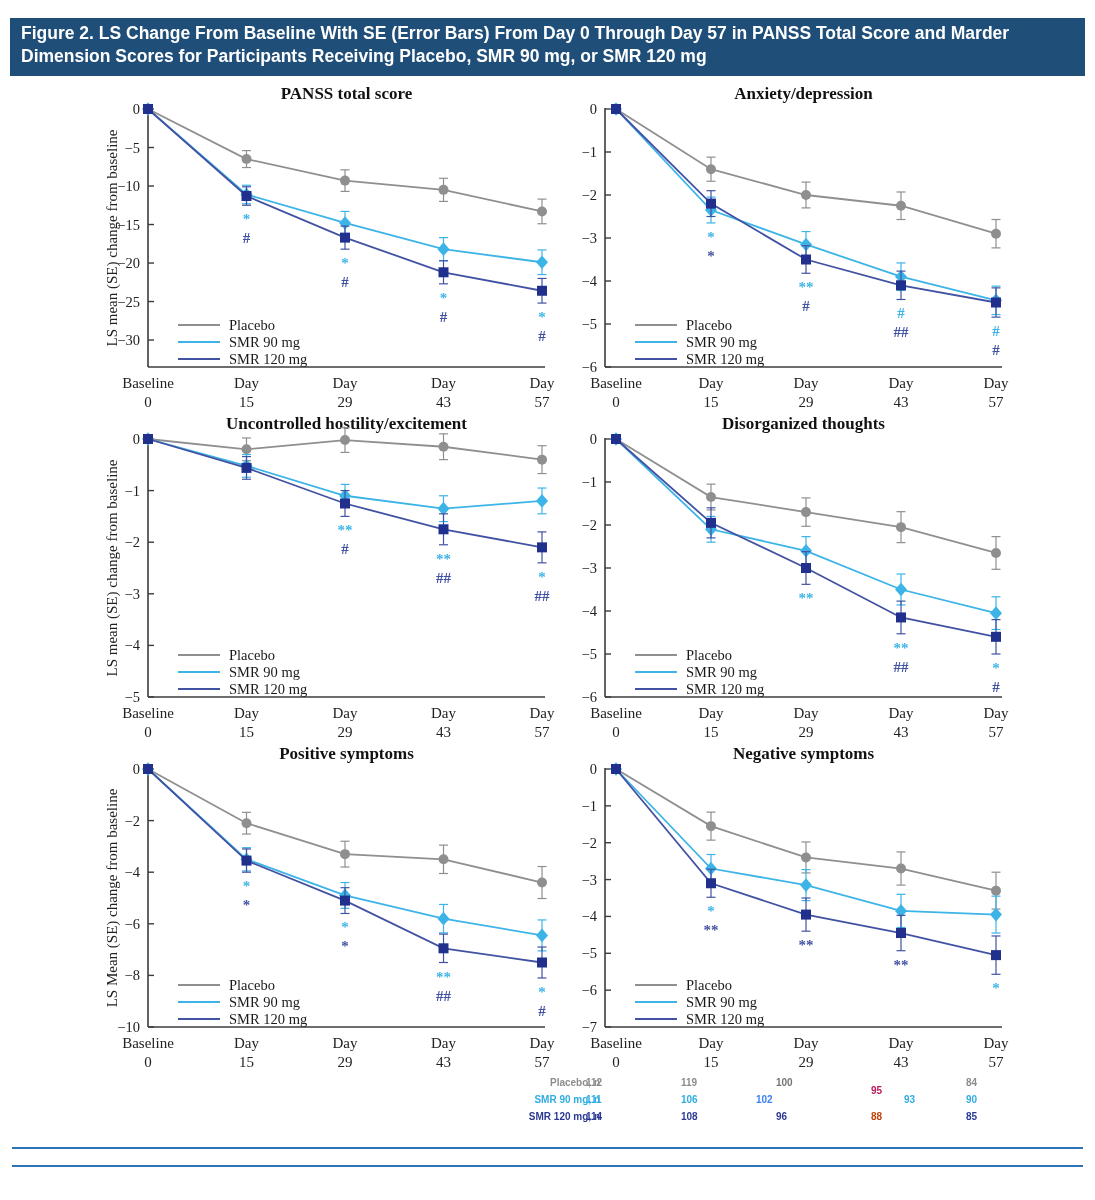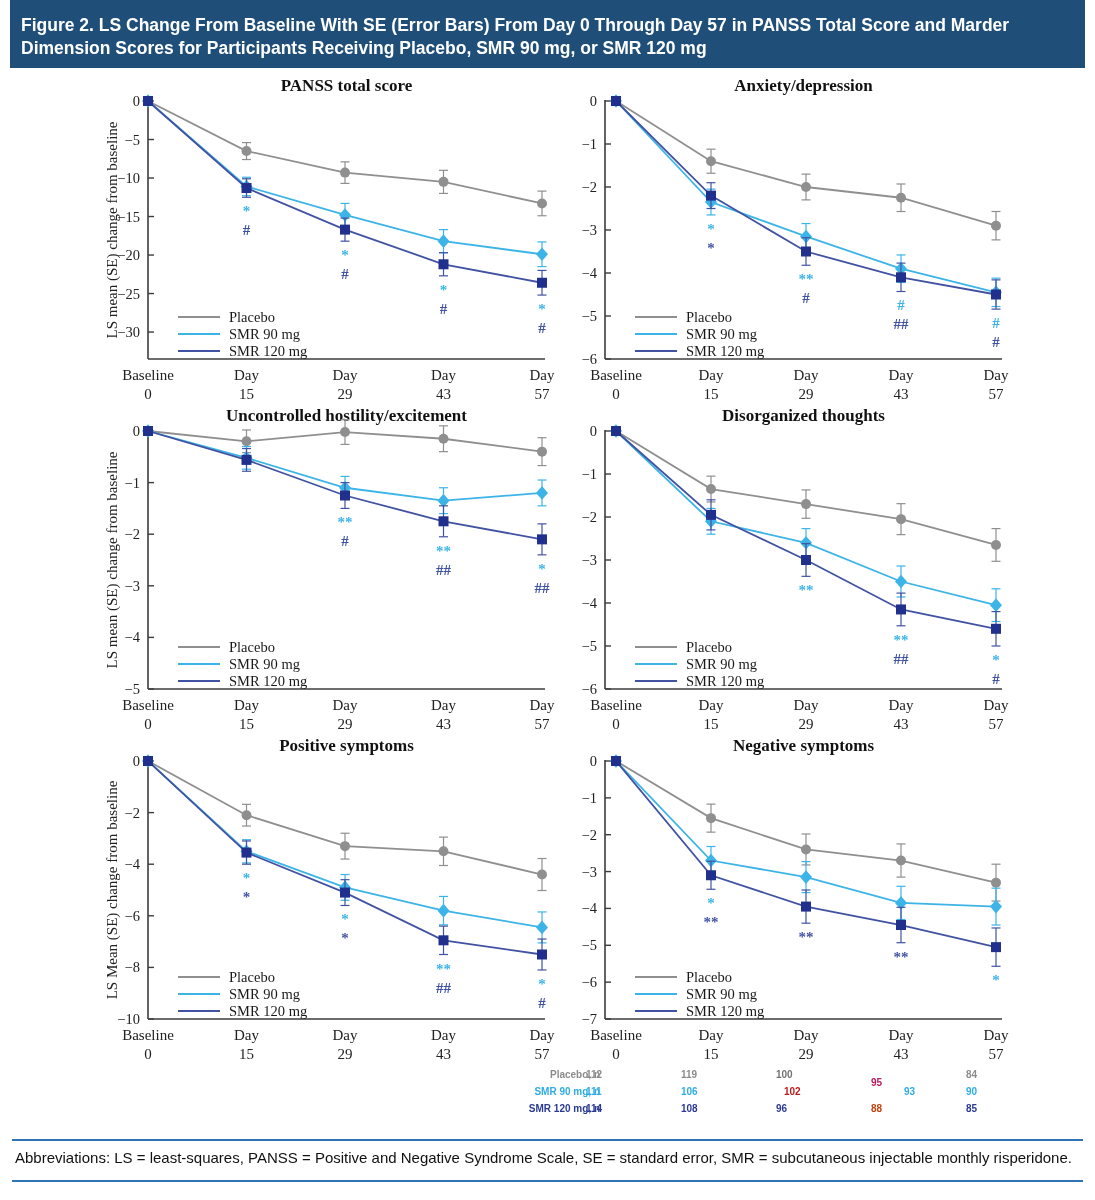--- a/index.html
+++ b/index.html
@@ -1,18 +1,18 @@
 <!DOCTYPE html>
 <html><head>
 <meta charset="utf-8">
 <style>
   html,body{margin:0;padding:0;background:#fff;}
   body{width:1095px;font-family:"Liberation Sans",sans-serif;color:#1a1a1a;}
-  .banner{margin:0 10px 0;background:#1f4e79;color:#ffffff;font-weight:bold;
-          font-size:17.5px;line-height:1.32;padding:14px 11px 8px;}
+  .banner{margin:18px 10px 0;background:#1f4e79;color:#ffffff;font-weight:bold;
+          font-size:17.5px;line-height:1.32;padding:4px 11px 8px;}
   .grid{margin-top:3px;}
   .chart-row{display:flex;margin-left:12px;font-family:Liberation Serif, serif;}
   .cell-l{width:555px;}
   .cell-r{width:470px;}
   svg{display:block;}
   .ptable{position:relative;height:64px;font-weight:bold;font-size:10px;}
   .ptable span{position:absolute;white-space:nowrap;}
   .ptable .rowlabel{text-align:right;}
   .ptable .val{width:60px;text-align:left;}
   .footer{margin:14px 12px 0;border-top:2px solid #2e74b5;border-bottom:2px solid #2e74b5;
@@ -866,26 +866,25 @@
 <div class="ptable" id="ptable">
     <span class="rowlabel" style="right:495px;top:8px;color:#8c8c8c">Placebo, n</span>
     <span class="val" style="left:586px;top:8px;color:#8c8c8c">112</span>
     <span class="val" style="left:681px;top:8px;color:#8c8c8c">119</span>
     <span class="val" style="left:776px;top:8px;color:#737373">100</span>
     <span class="val" style="left:871px;top:16px;color:#be185d">95</span>
     <span class="val" style="left:966px;top:8px;color:#8c8c8c">84</span>
     <span class="rowlabel" style="right:495px;top:25px;color:#30ade2">SMR 90 mg, n</span>
     <span class="val" style="left:586px;top:25px;color:#30ade2">111</span>
     <span class="val" style="left:681px;top:25px;color:#30ade2">106</span>
-    <span class="val" style="left:784px;top:25px;color:#b91c1c">102</span>
+    <span class="val" style="left:756px;top:25px;color:#3b82f6">102</span>
     <span class="val" style="left:904px;top:25px;color:#30ade2">93</span>
     <span class="val" style="left:966px;top:25px;color:#30ade2">90</span>
     <span class="rowlabel" style="right:495px;top:42px;color:#2b3a94">SMR 120 mg, n</span>
     <span class="val" style="left:586px;top:42px;color:#2b3a94">114</span>
     <span class="val" style="left:681px;top:42px;color:#2b3a94">108</span>
     <span class="val" style="left:776px;top:42px;color:#2b3a94">96</span>
     <span class="val" style="left:871px;top:42px;color:#c2410c">88</span>
     <span class="val" style="left:966px;top:42px;color:#2b3a94">85</span>
   </div>
 
 <div class="footer">
-  <div>Abbreviations: LS = least-squares, PANSS = Positive and Negative Syndrome Scale, SE = standard error, SMR = subcutaneous injectable monthly risperidone.</div>
 </div>
 
 </body></html>

